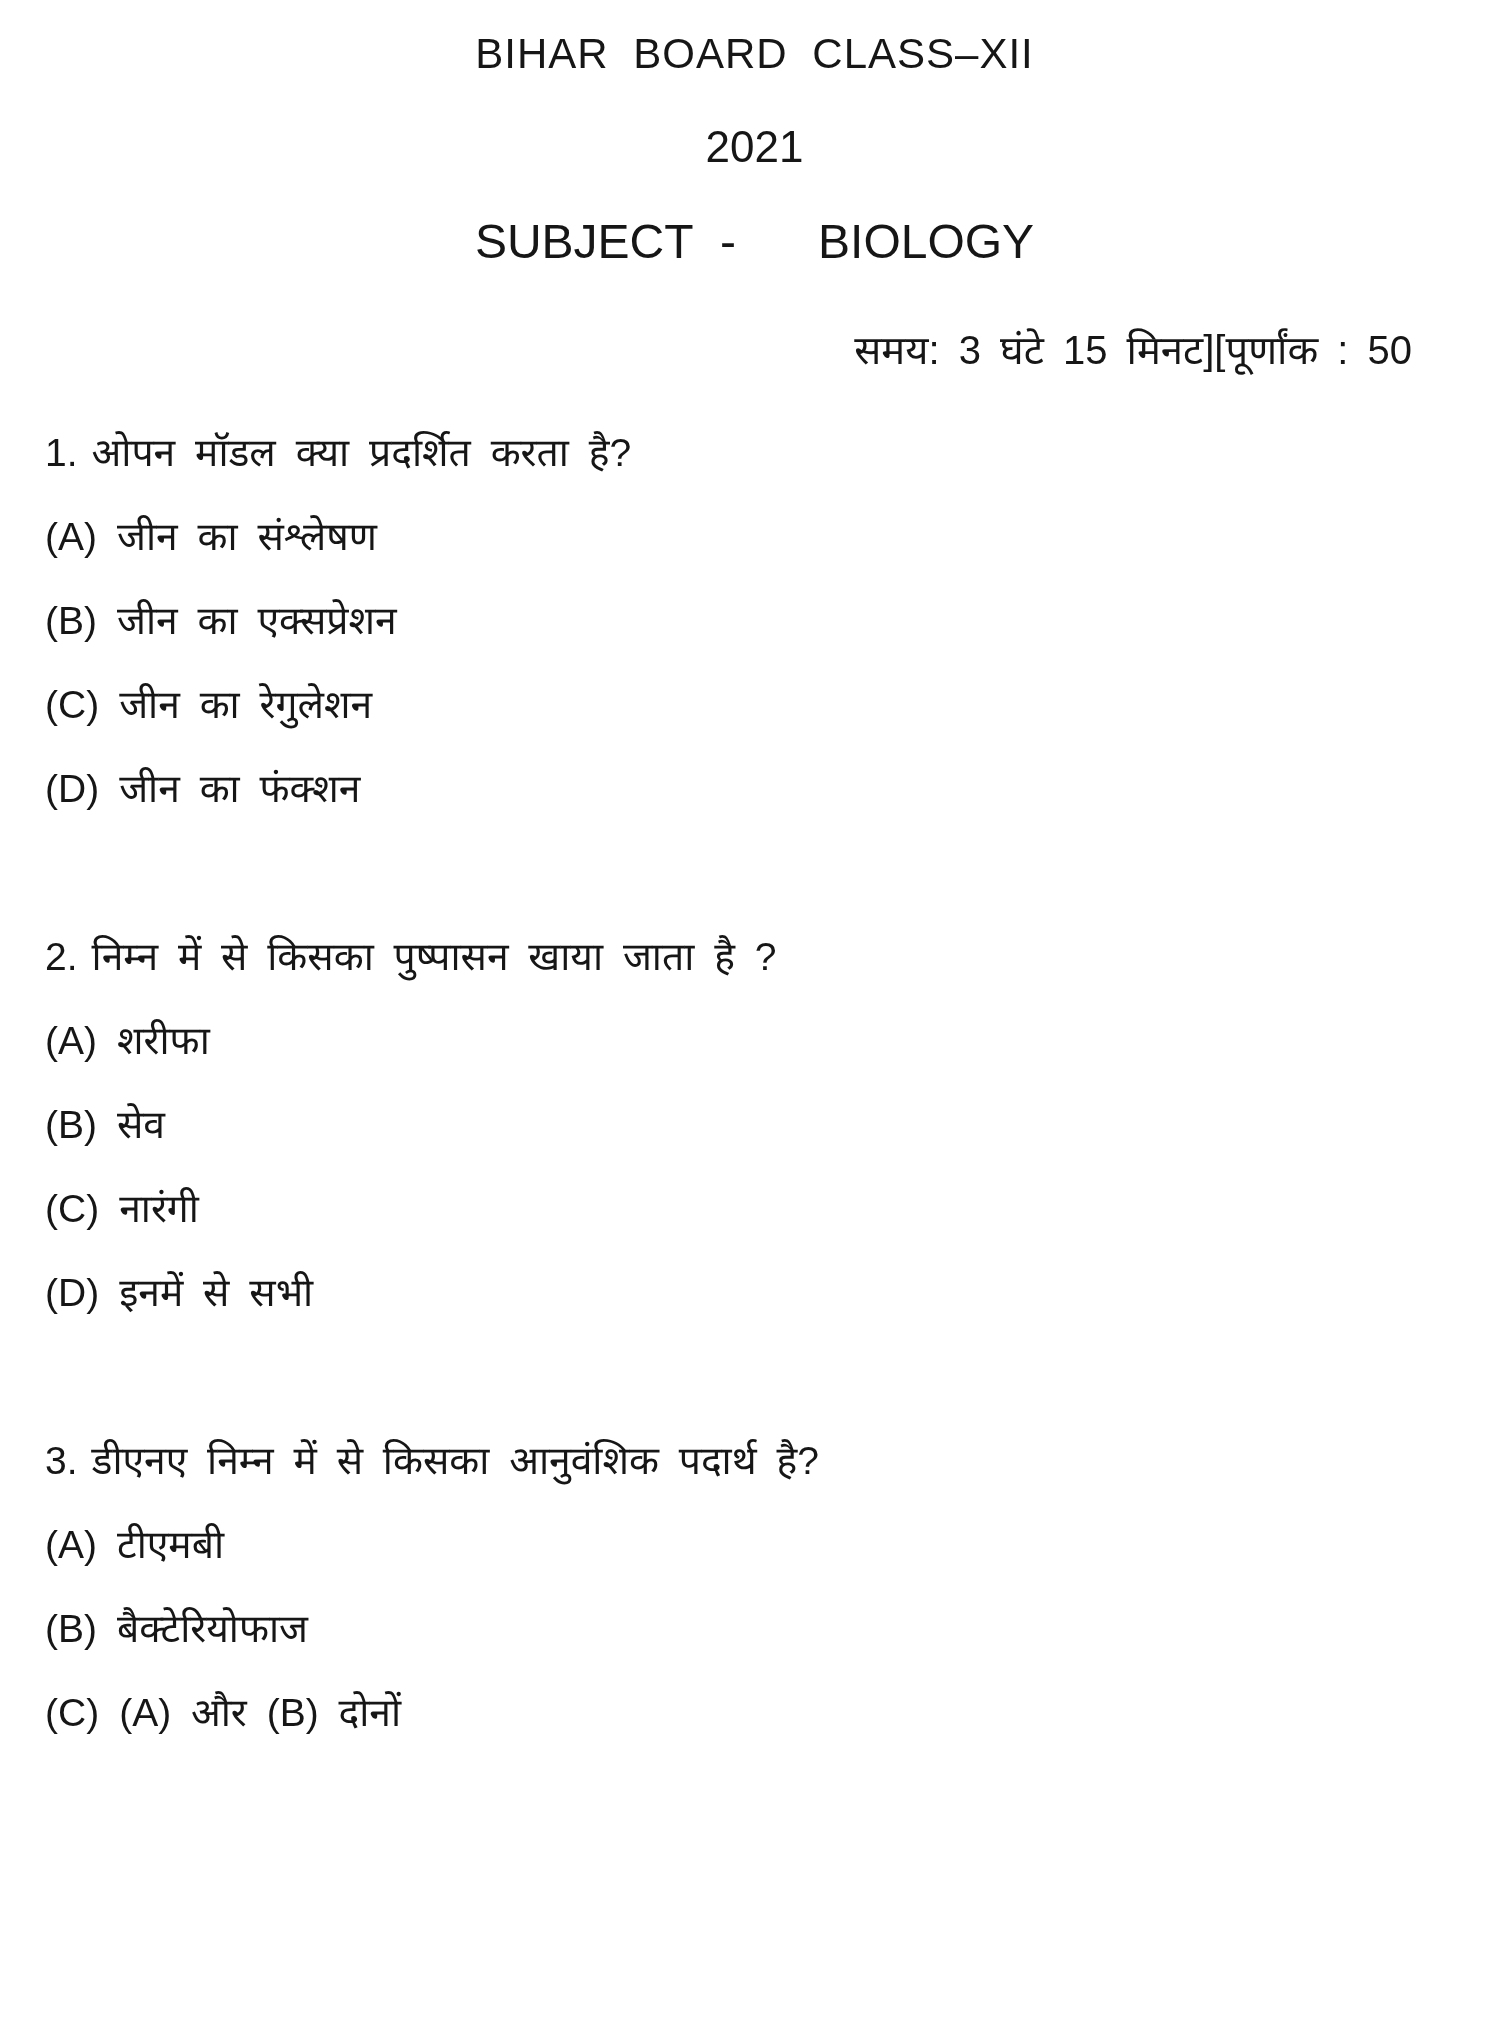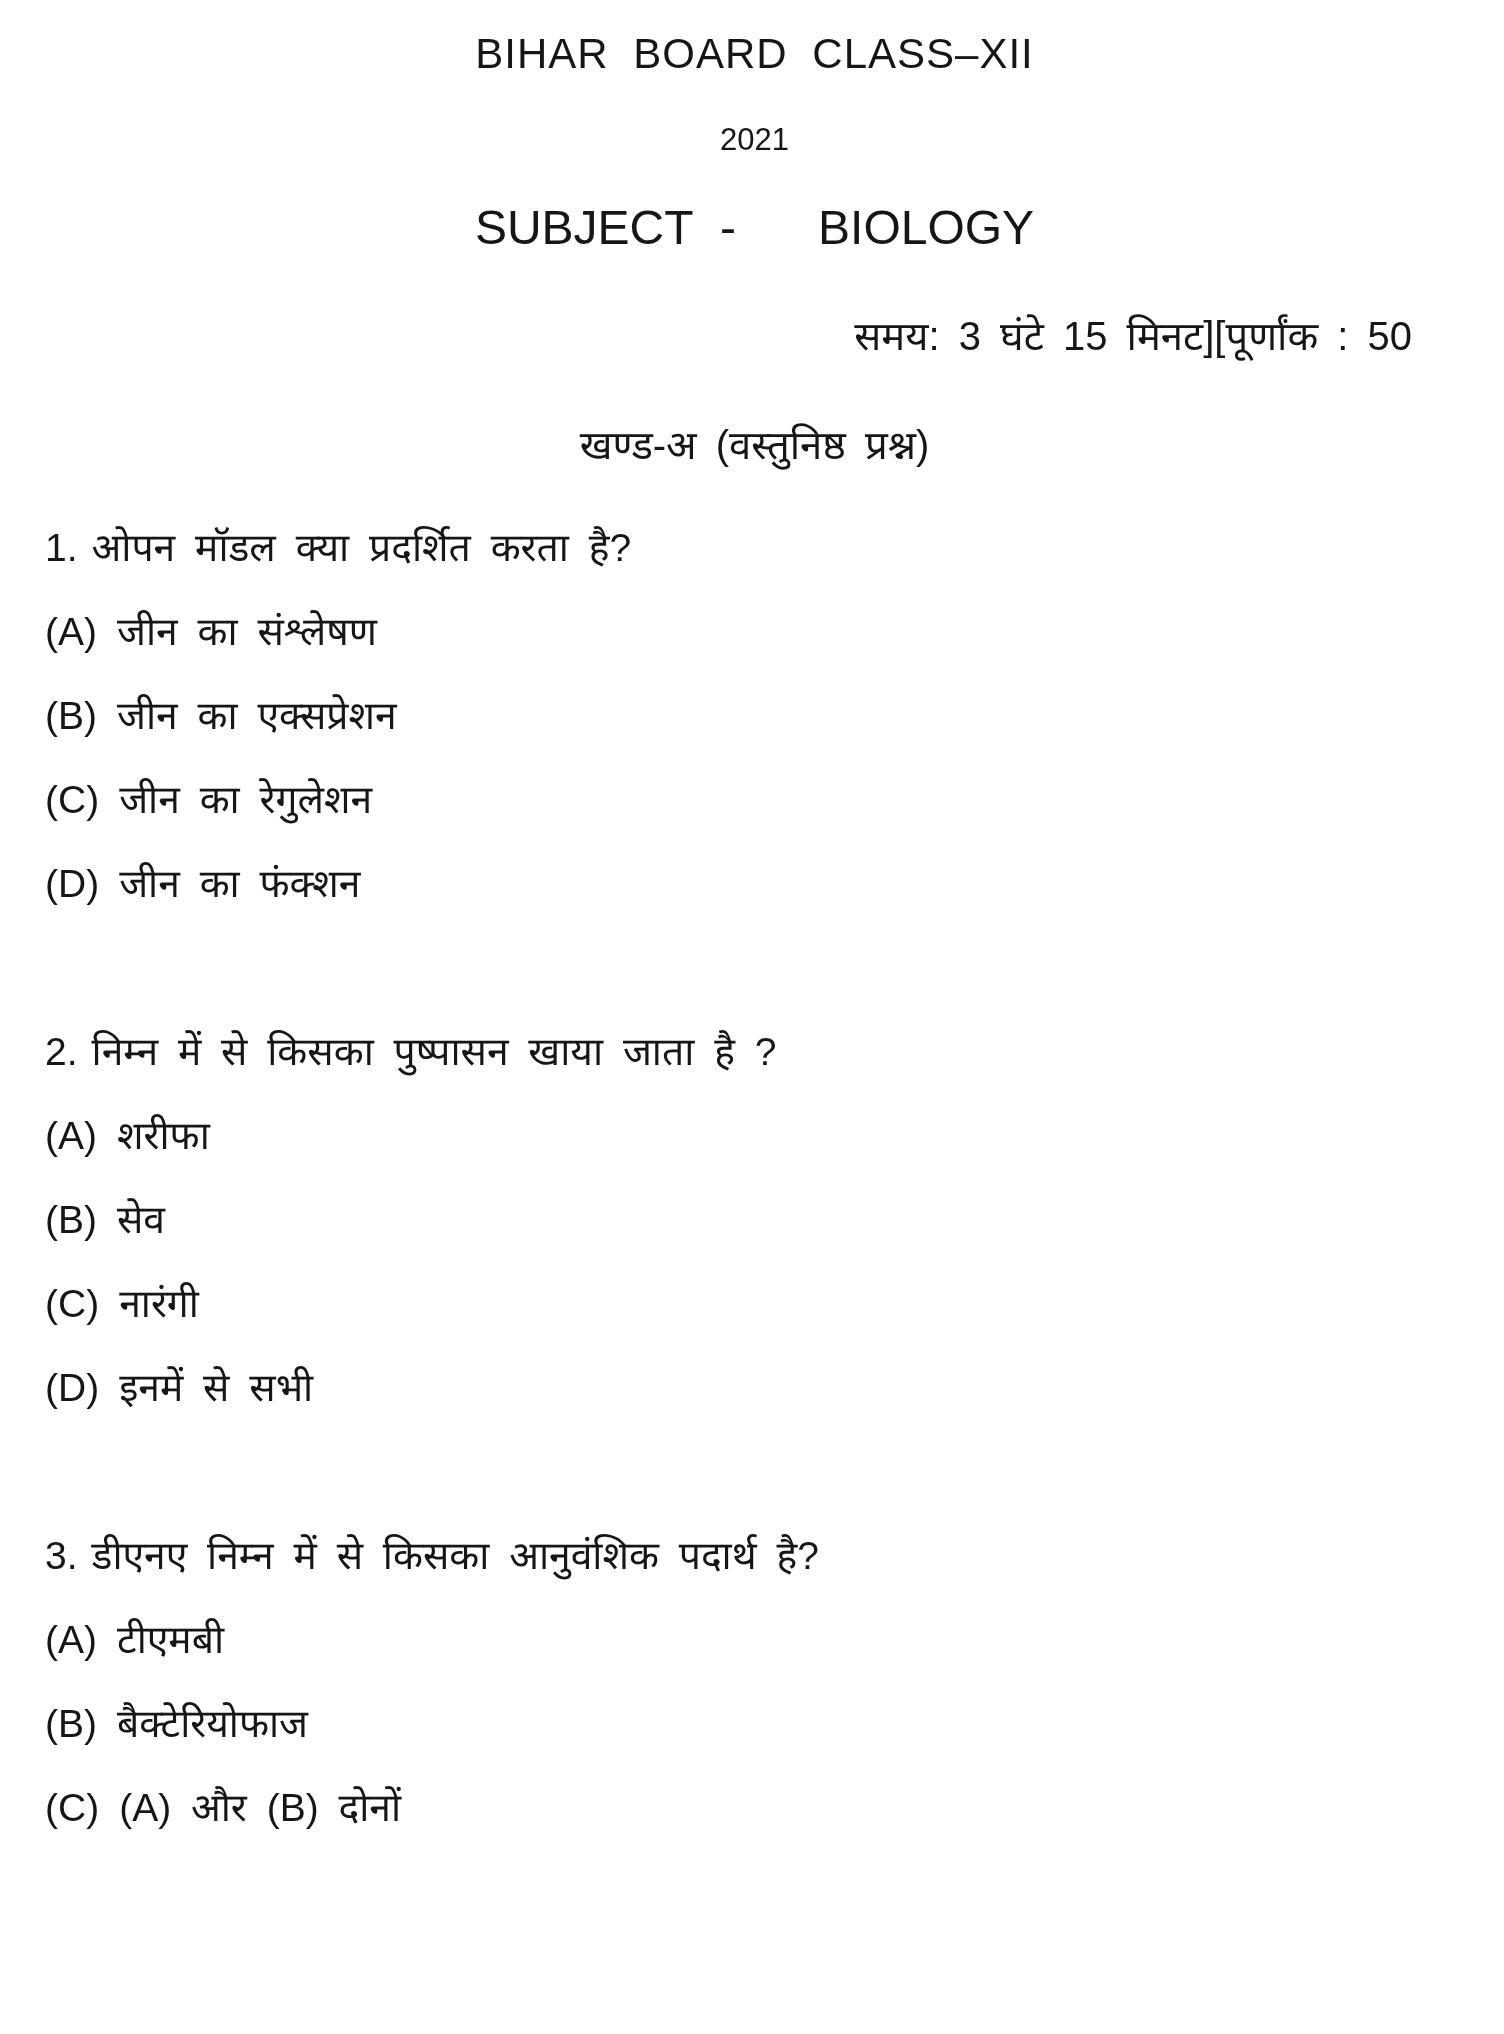--- a/index.html
+++ b/index.html
@@ -21,21 +21,21 @@
   }
   .center { text-align: center; }
   .paper-title {
     font-size: 42px;
     letter-spacing: 1px;
     word-spacing: 12px;
     white-space: pre;
   }
   .paper-year {
     margin-top: 44px;
-    font-size: 31px;
+    font-size: 44px;
   }
   .paper-subject {
     margin-top: 42px;
     font-size: 48px;
     word-spacing: 14px;
     white-space: pre;
   }
   .meta-row {
     margin-top: 52px;
     display: flex;
@@ -91,21 +91,20 @@
 
   <div class="center paper-title">BIHAR BOARD CLASS–XII</div>
   <div class="center paper-year">2021</div>
   <div class="center paper-subject">SUBJECT -   BIOLOGY</div>
 
   <div class="meta-row">
     <span>समय: 3 घंटे 15 मिनट]</span>
     <span>[पूर्णांक : 50</span>
   </div>
 
-  <div class="center section-heading">खण्ड-अ (वस्तुनिष्ठ प्रश्न)</div>
 
 
   <section class="question">
     <div class="q-line">
       <span class="q-num">1.</span>
       <span>ओपन मॉडल क्या प्रदर्शित करता है?</span>
     </div>
     <div class="option">
       <span class="opt-label">(A)</span>
       <span>जीन का संश्लेषण</span>

